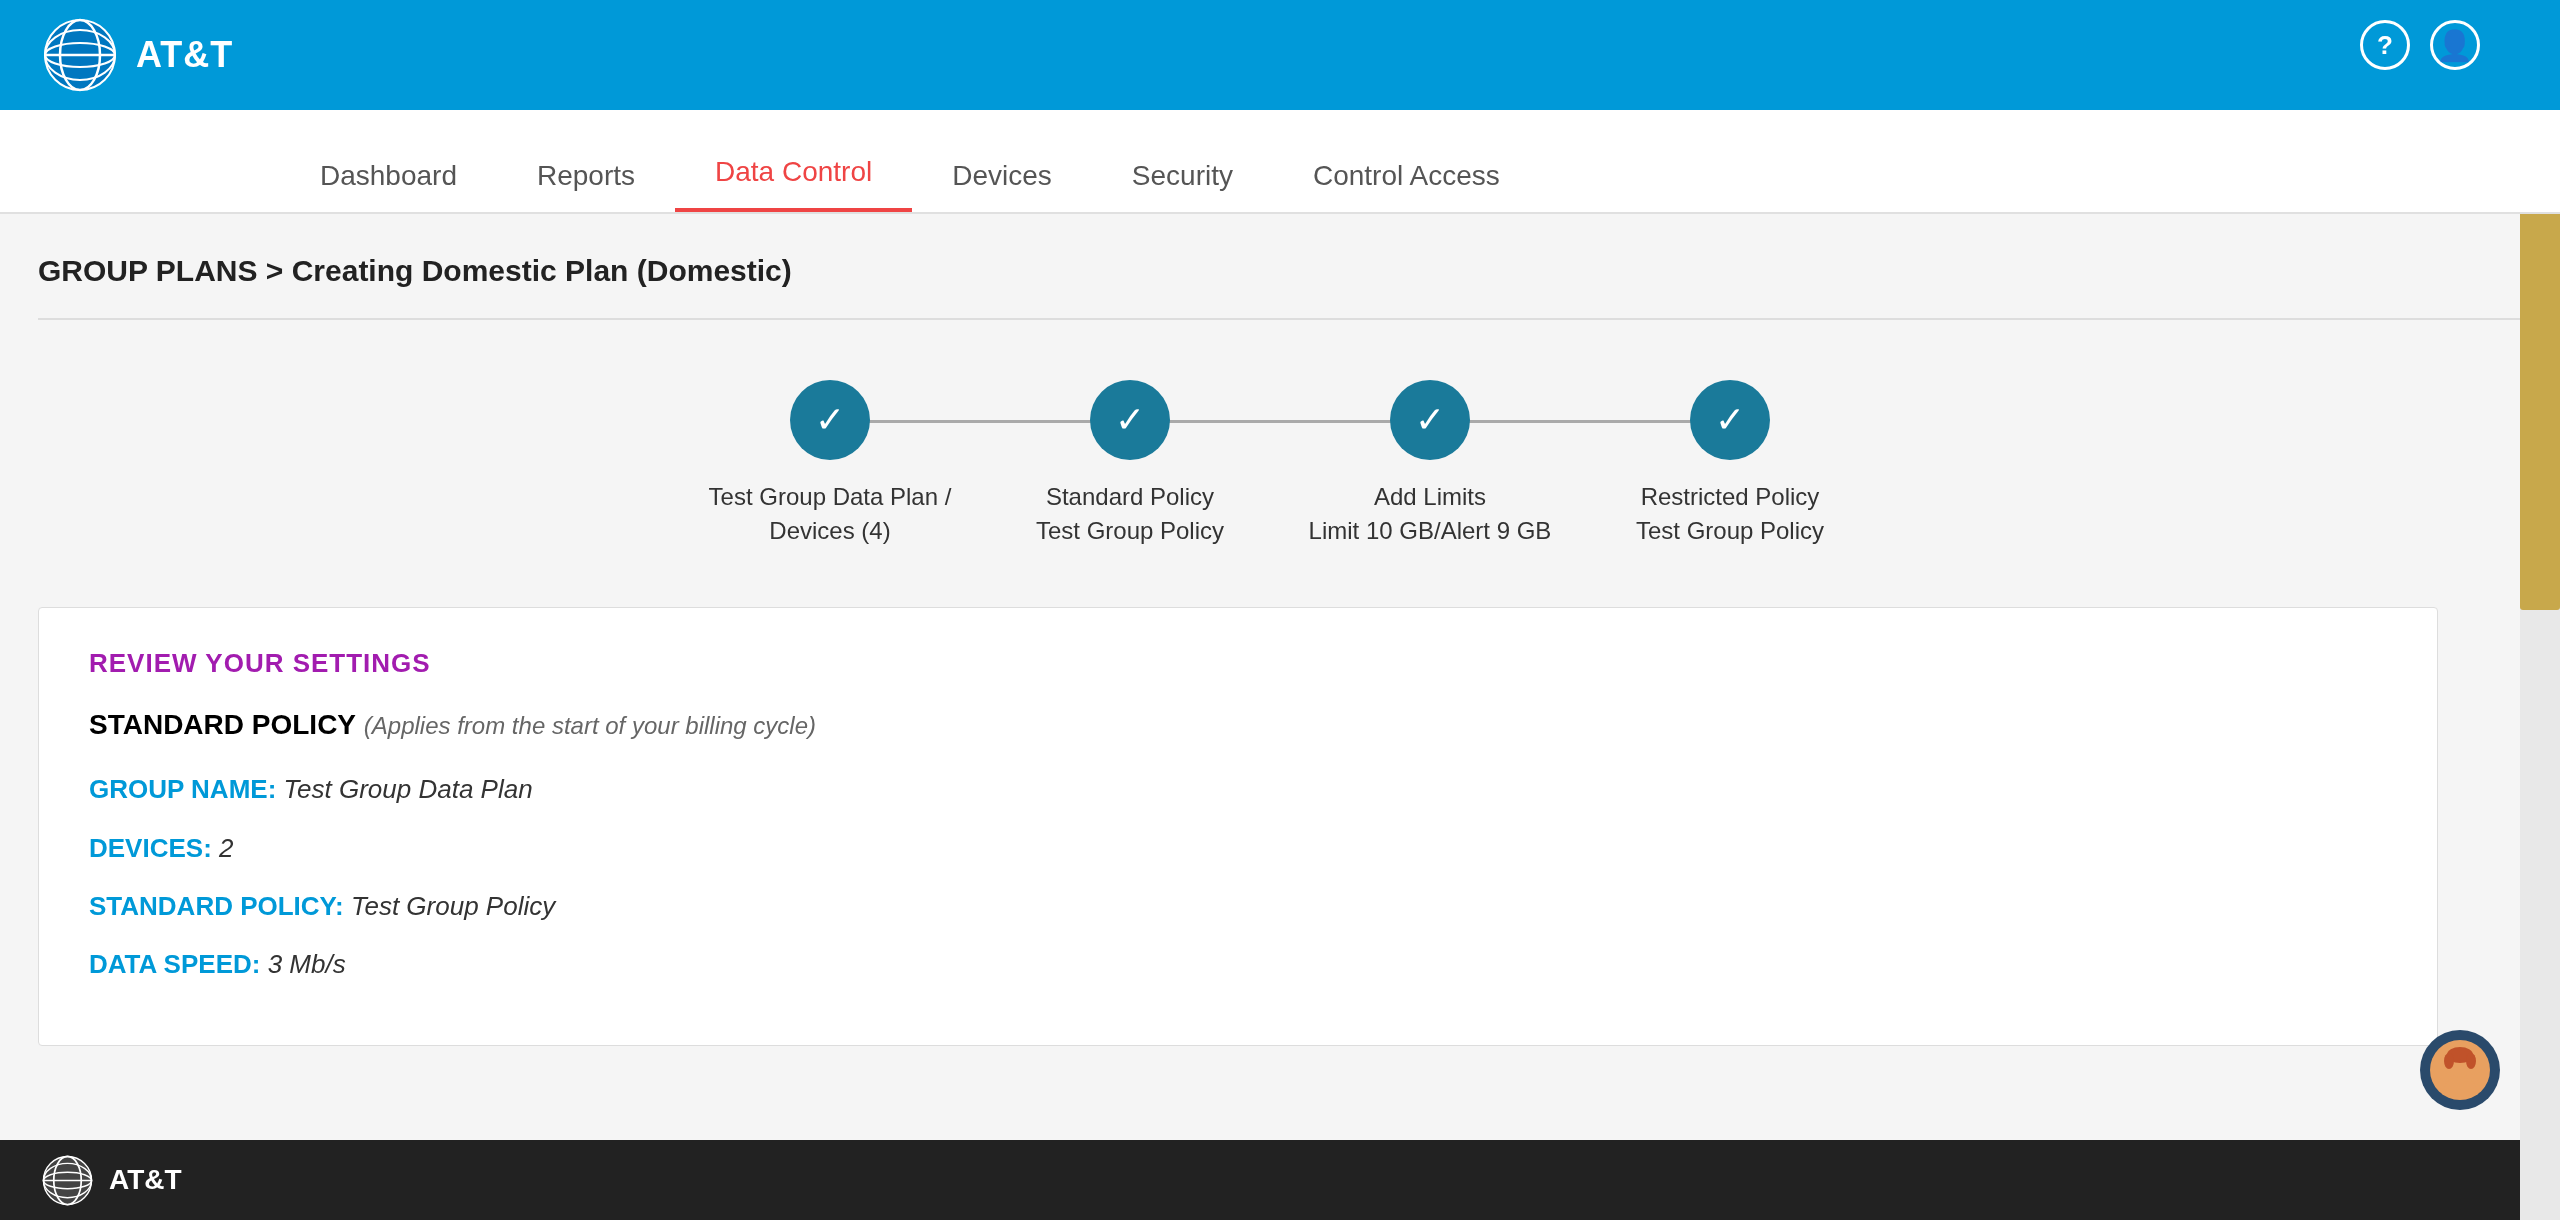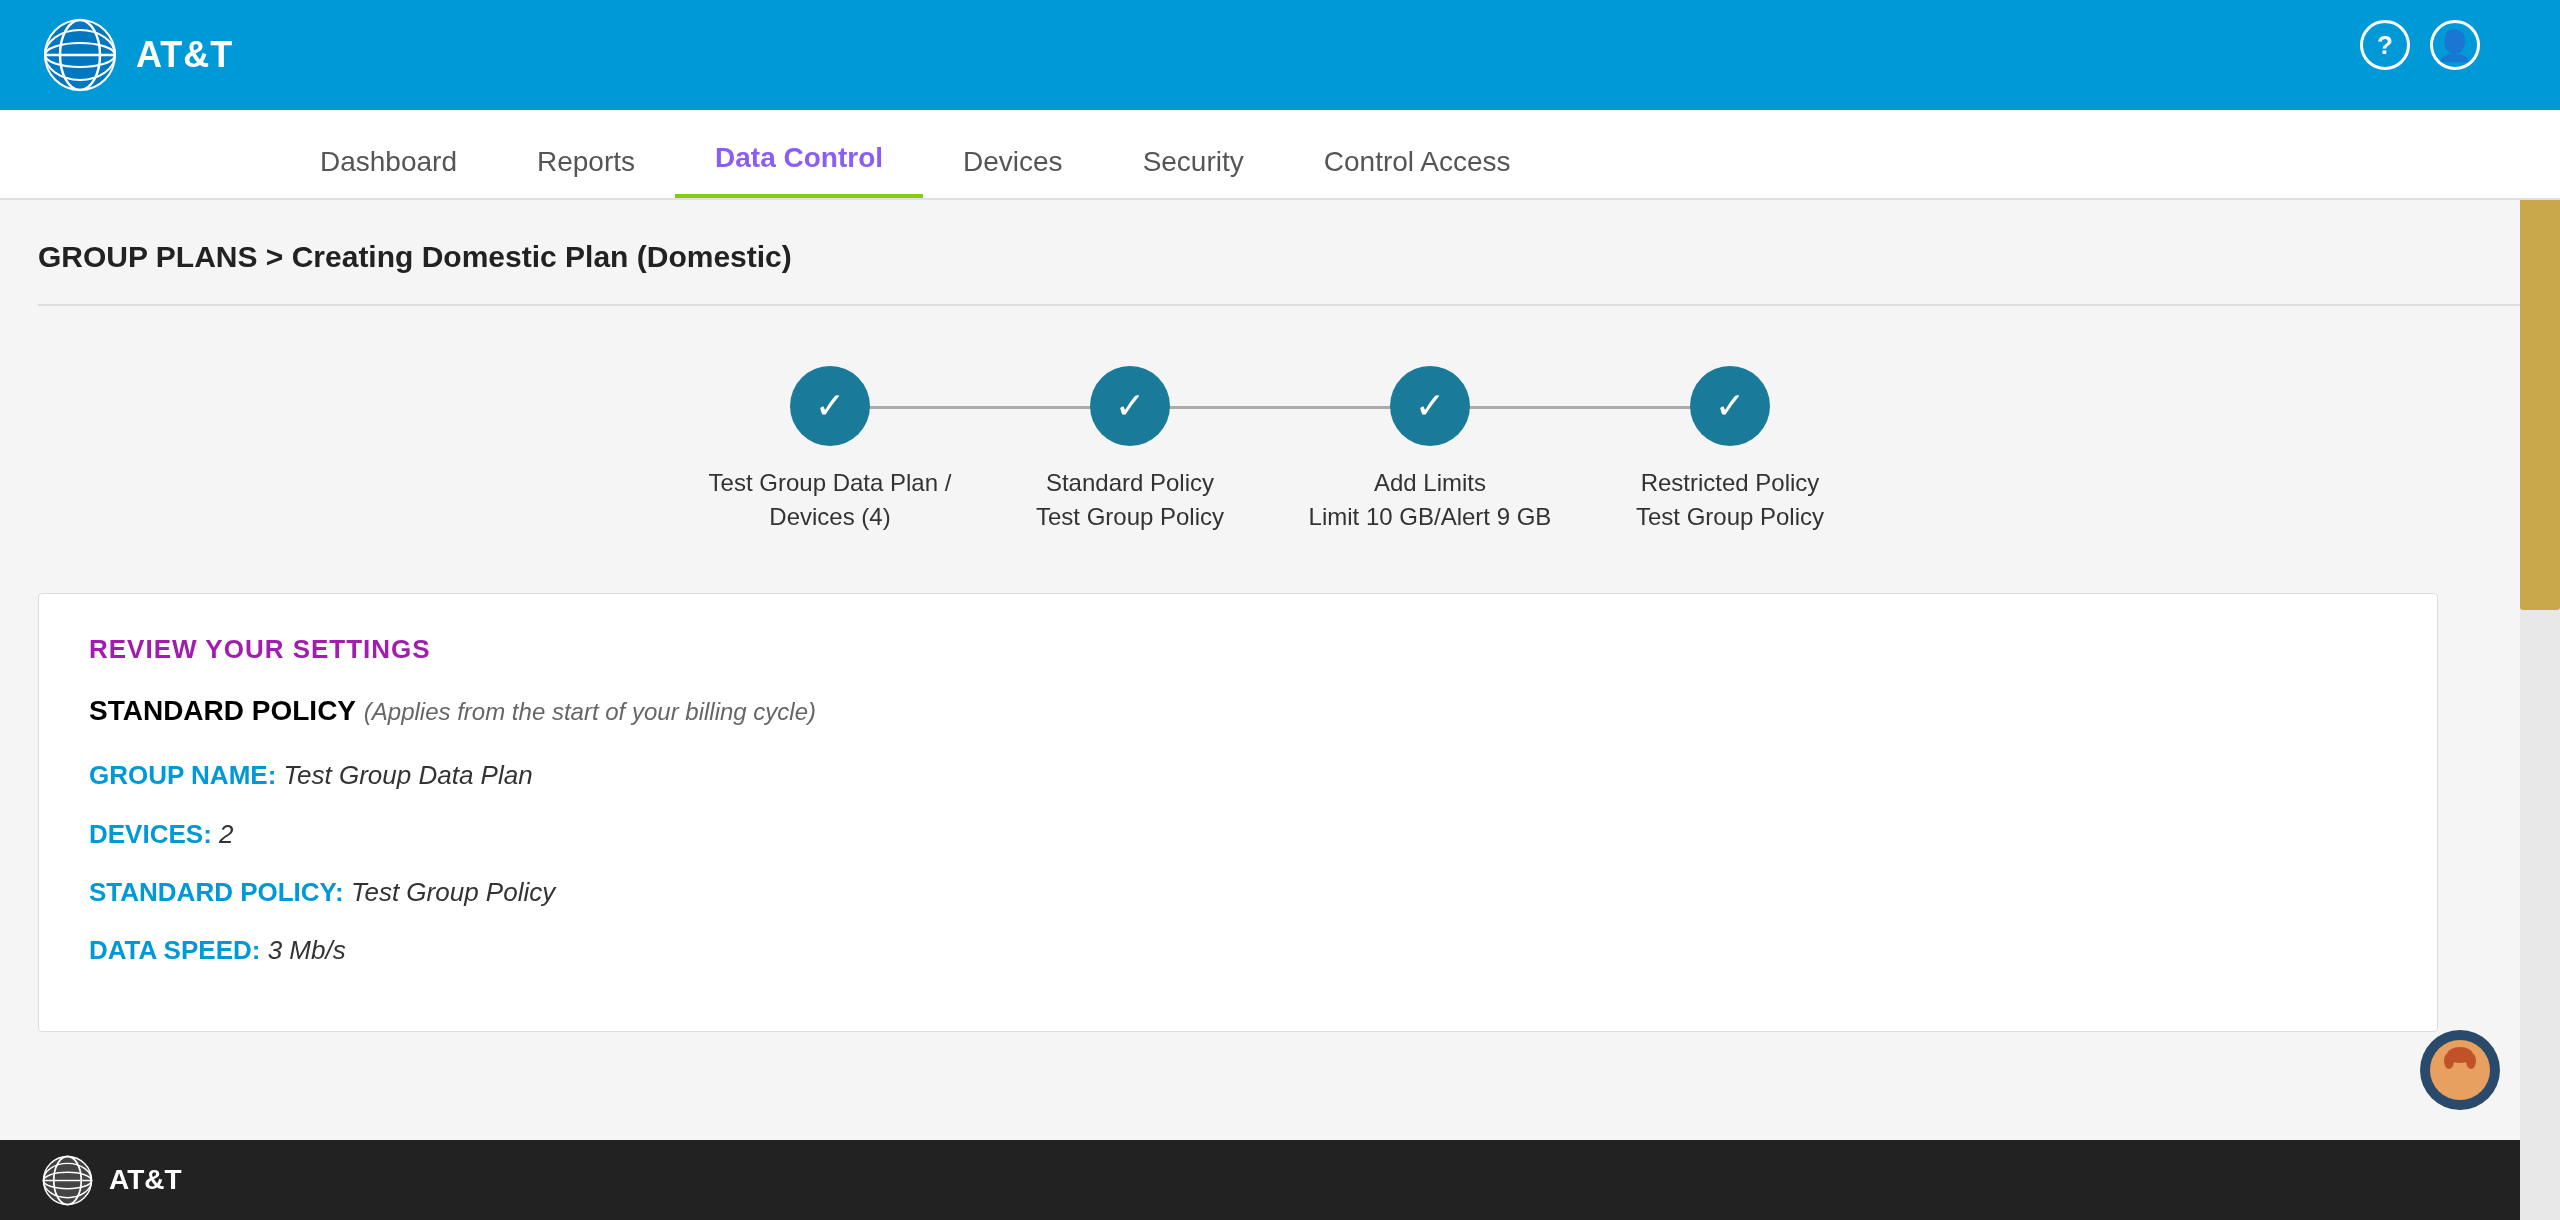--- a/index.html
+++ b/index.html
@@ -46,41 +46,41 @@
       justify-content: center;
       color: white;
       font-size: 26px;
       font-weight: bold;
       cursor: pointer;
     }
 
     
     .nav-bar {
       background: white;
-      height: 90px;
+      height: 104px;
       display: flex;
       align-items: flex-end;
       padding: 0 0 0 280px;
       border-bottom: 2px solid #e0e0e0;
       position: relative;
     }
     .nav-item {
       padding: 0 40px 20px 40px;
       font-size: 28px;
       color: #555;
       cursor: pointer;
       white-space: nowrap;
       height: 100%;
       display: flex;
       align-items: flex-end;
     }
     .nav-item.active {
-      color: #8b5cf6;
-      font-weight: bold;
-      border-bottom: 4px solid #84cc16;
+      color: #ef4444;
+      font-weight: normal;
+      border-bottom: 4px solid #ef4444;
     }
 
     
     .page-content {
       background: #f5f5f5;
       padding: 40px 38px;
       min-height: calc(1220px - 110px - 90px - 80px);
     }
 
     

